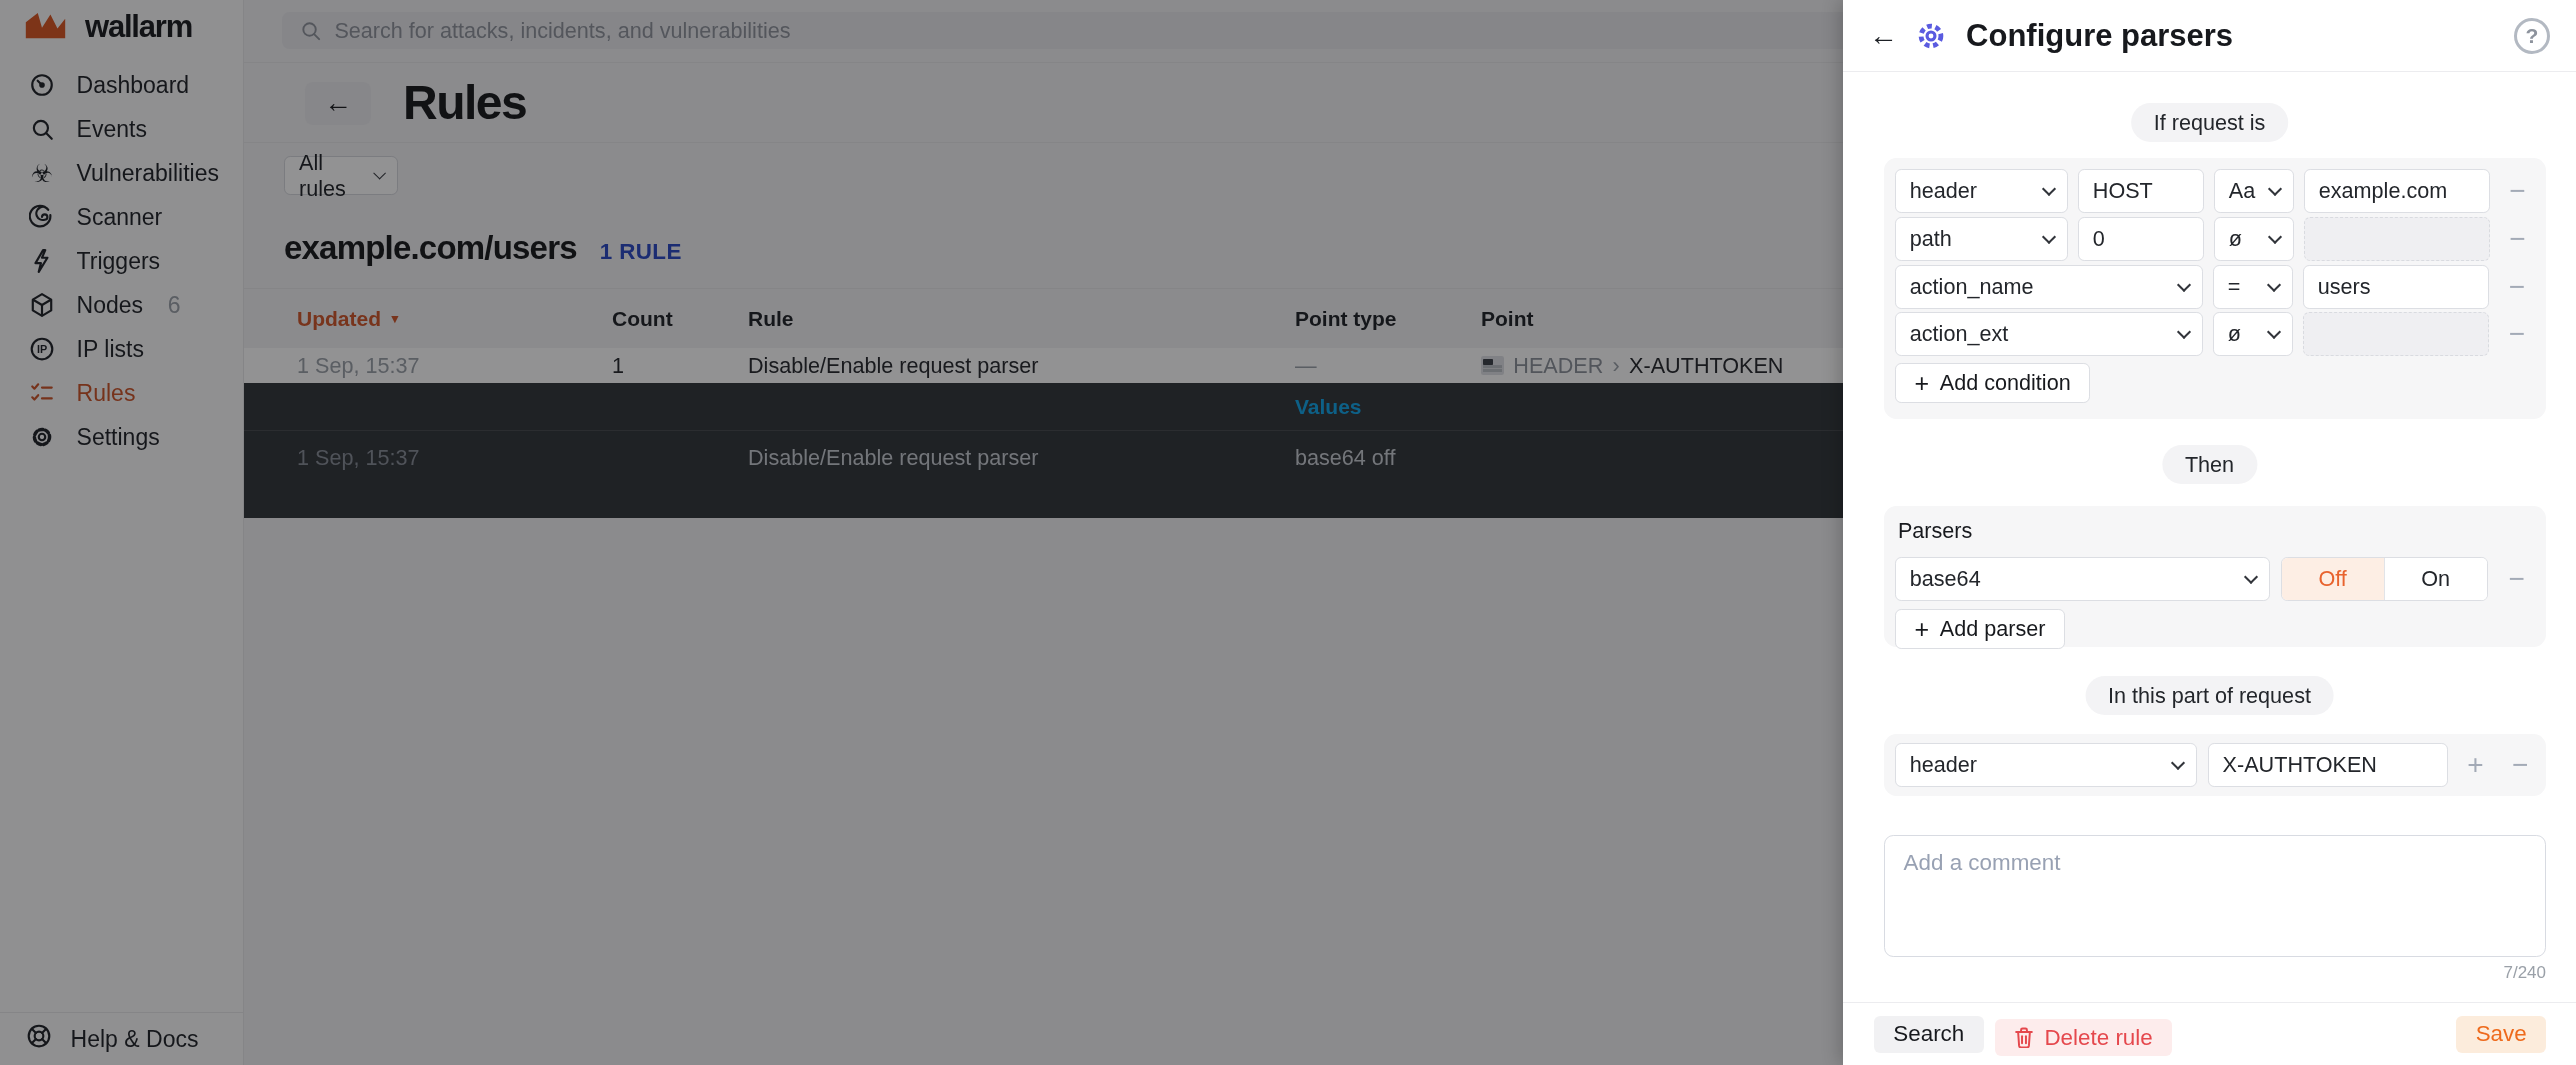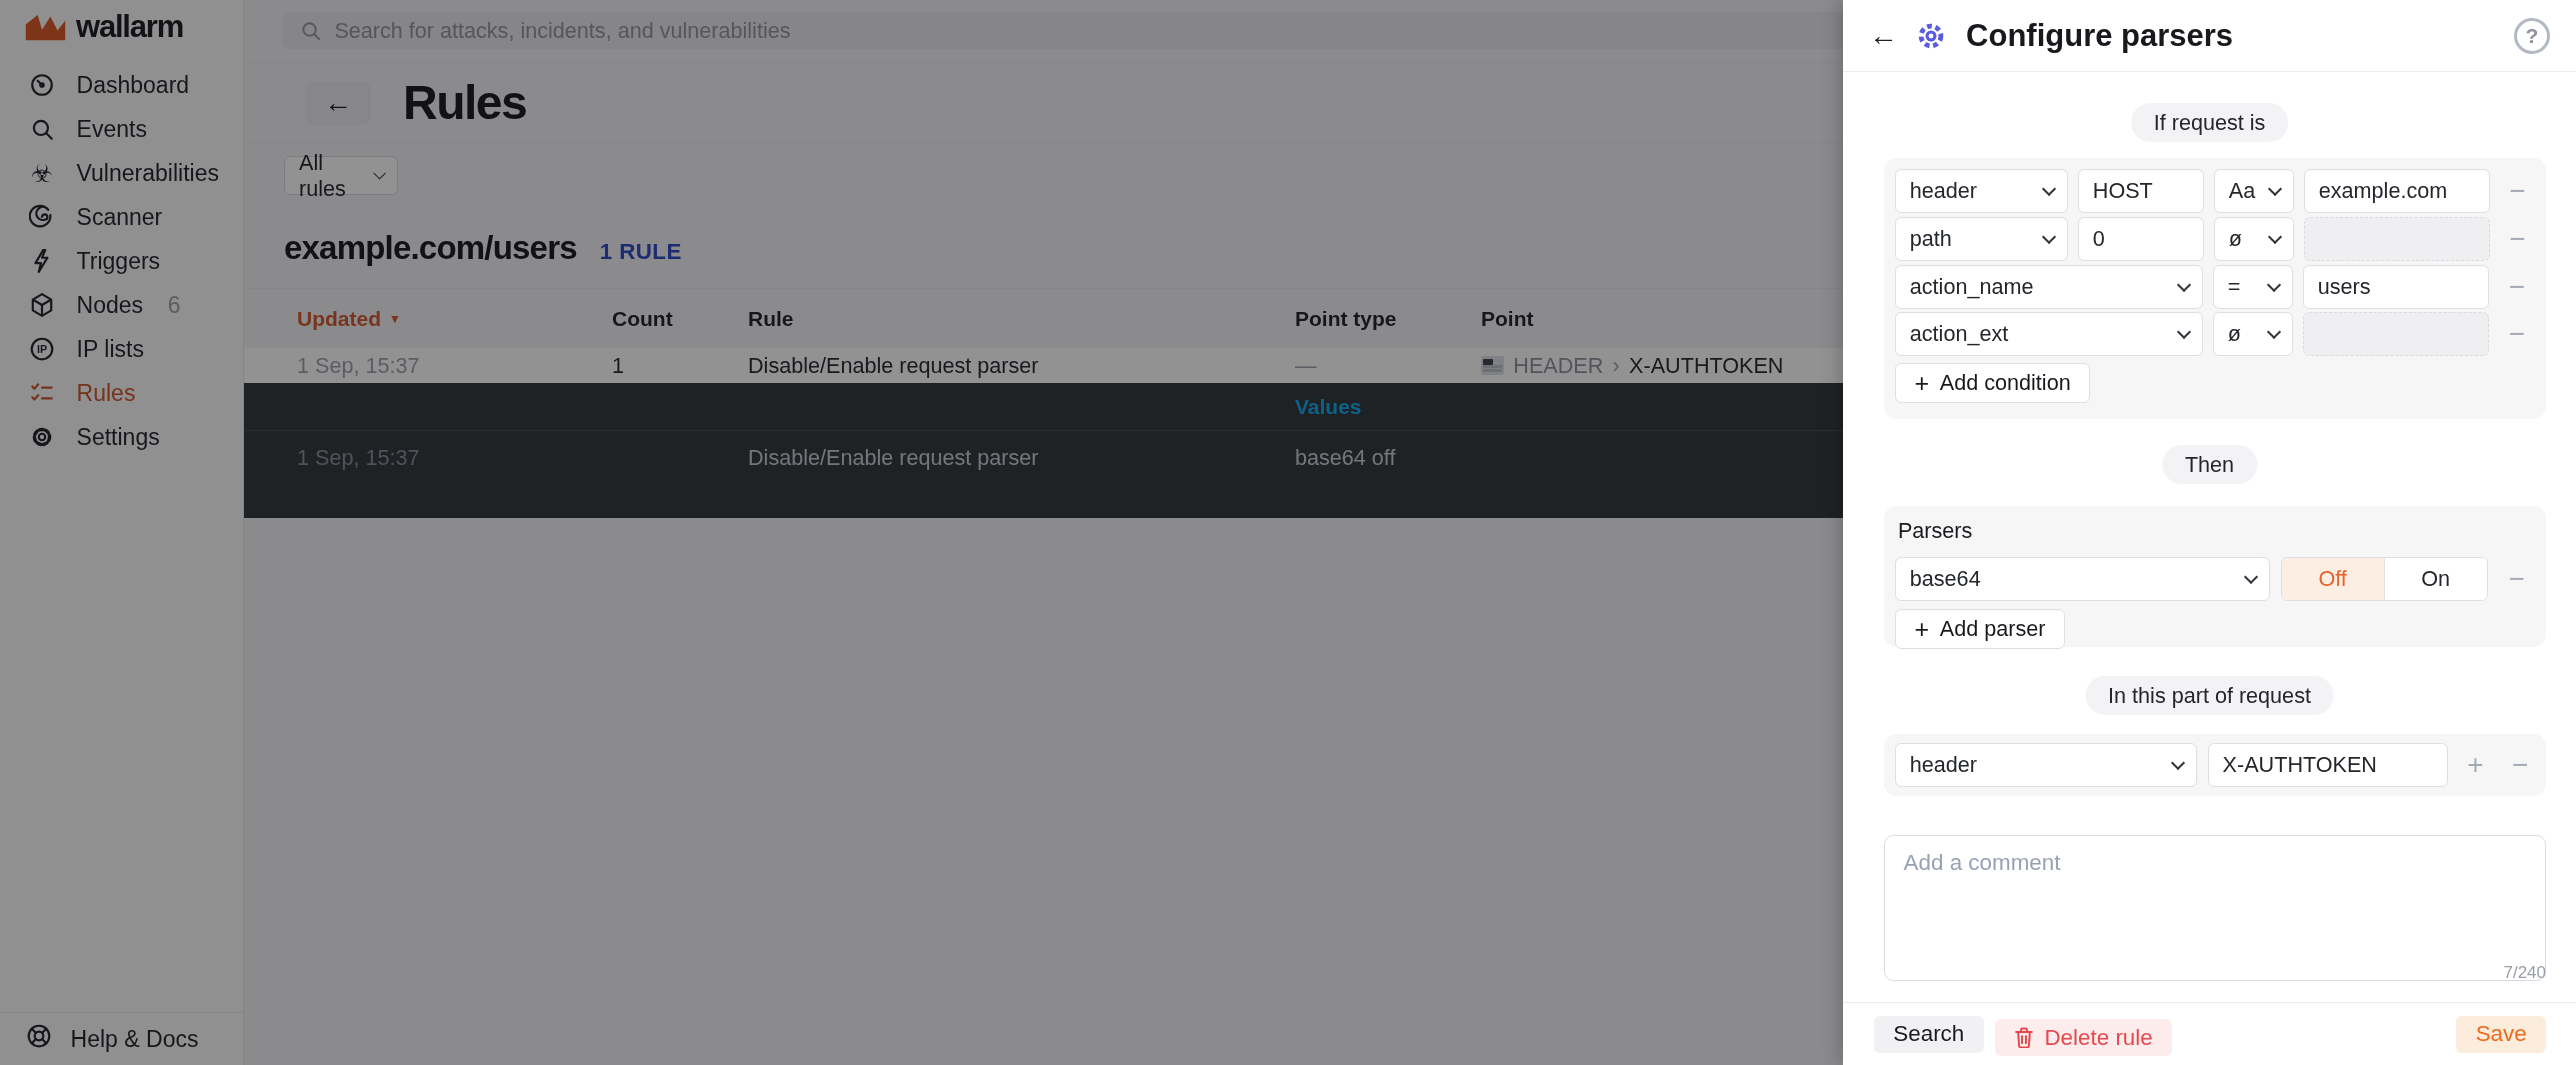--- a/index.html
+++ b/index.html
@@ -1,21 +1,21 @@
 <!DOCTYPE html>
 <html style="font-size:12.4px"><head>
 <meta charset="utf-8">
 <style>
   * { margin:0; padding:0; box-sizing:border-box; }
   body { font-family:"Liberation Sans",sans-serif; background:#e9e9ec; }
   .stage { position:relative; width:2576px; height:1065px; background:#f2f2f4; overflow:hidden; }
 
   
   .sidebar { position:absolute; left:0; top:0; bottom:0; width:244px; background:#fbfbfc; border-right:0.8px solid #e7e7ea; z-index:1; }
-  .logo { position:absolute; left:23px; top:9.3px; display:flex; align-items:center; gap:8px; }
+  .logo { position:absolute; left:23px; top:9.3px; display:flex; gap:17px; }
   .logo-text { font-size:31px; font-weight:bold; color:#17191d; letter-spacing:-1.2px; }
   .nav { position:absolute; top:63px; left:0; right:0; }
   .nav-item { height:44px; display:flex; align-items:center; padding-left:26px; gap:18.6px; font-size:23px; color:#1d2025; cursor:pointer; }
   .nav-item .ic { width:32px; display:flex; justify-content:center; align-items:center; }
   .nav-item.active { color:#cc5226; }
   .nav-item.active svg { stroke:#cc5226; }
   .nav-badge { color:#9aa0a8; margin-left:6.2px; }
   .glyph { font-size:25px; line-height:1; }
   .sidebar-footer { position:absolute; bottom:0; left:0; right:0; height:53px; border-top:0.8px solid #e7e7ea; display:flex; align-items:center; padding-left:26px; gap:18.6px; font-size:23px; color:#1d2025; cursor:pointer; }
   svg.icon { stroke:#1d2025; fill:none; stroke-width:2; stroke-linecap:round; stroke-linejoin:round; }
@@ -91,21 +91,21 @@
   .btn-outline { height:40px; background:#fff; border:1.5px solid #dcdee3; border-radius:6.2px; display:flex; align-items:center; gap:10.8px; padding:0 18.6px; font-size:21.6px; color:#17191d; cursor:pointer; margin-top:7px; }
   .plus-sign { font-size:25px; line-height:1; color:#17191d; }
 
   .parsers-label { font-size:21.6px; color:#17191d; margin:1.5px 0 12.4px 3.1px; }
   .parser-row { display:grid; grid-template-columns:375px 207px 1fr; gap:10.8px; align-items:center; }
   .toggle { display:flex; height:44px; border:1.5px solid #dcdee3; border-radius:6.2px; overflow:hidden; background:#fff; }
   .toggle-opt { flex:1; display:flex; align-items:center; justify-content:center; font-size:21.6px; cursor:pointer; background:#fff; border:none; font-family:inherit; color:#23262b; }
   .toggle-opt.sel-off { background:#fdeee4; color:#e8632e; }
   .toggle .toggle-opt + .toggle-opt { border-left:1.5px solid #e2e4e8; }
 
-  .comment-box { position:absolute; left:41px; top:835px; width:662px; height:146px; }
+  .comment-box { position:absolute; left:41px; top:835px; width:662px; height:122px; }
   .comment-box textarea { width:100%; height:100%; border:1.5px solid #d8dbe2; border-radius:9.3px; resize:none; padding:14px 18.6px; font-size:22.4px; font-family:inherit; color:#3a4150; outline:none; }
   .comment-box textarea::placeholder { color:#98a1b3; }
   .char-counter { position:absolute; right:30px; top:963px; font-size:17px; color:#9aa0a8; }
 
   .panel-foot { position:absolute; bottom:0; left:0; right:0; height:63px; border-top:0.8px solid #ececef; display:flex; align-items:center; padding:0 30px 0 31px; gap:11.6px; background:#fff; }
   .btn { height:37px; border:none; border-radius:6.2px; font-size:22.4px; padding:0 19.3px; display:flex; align-items:center; gap:10px; cursor:pointer; font-family:inherit; }
   .btn-cancel { background:#f1f1f3; color:#17191d; }
   .btn-delete { background:#fdecec; color:#e5484d;margin-top:7px; }
   .btn-save { background:#fcecdc; color:#ee6a1c; margin-left:auto; }
 </style>

